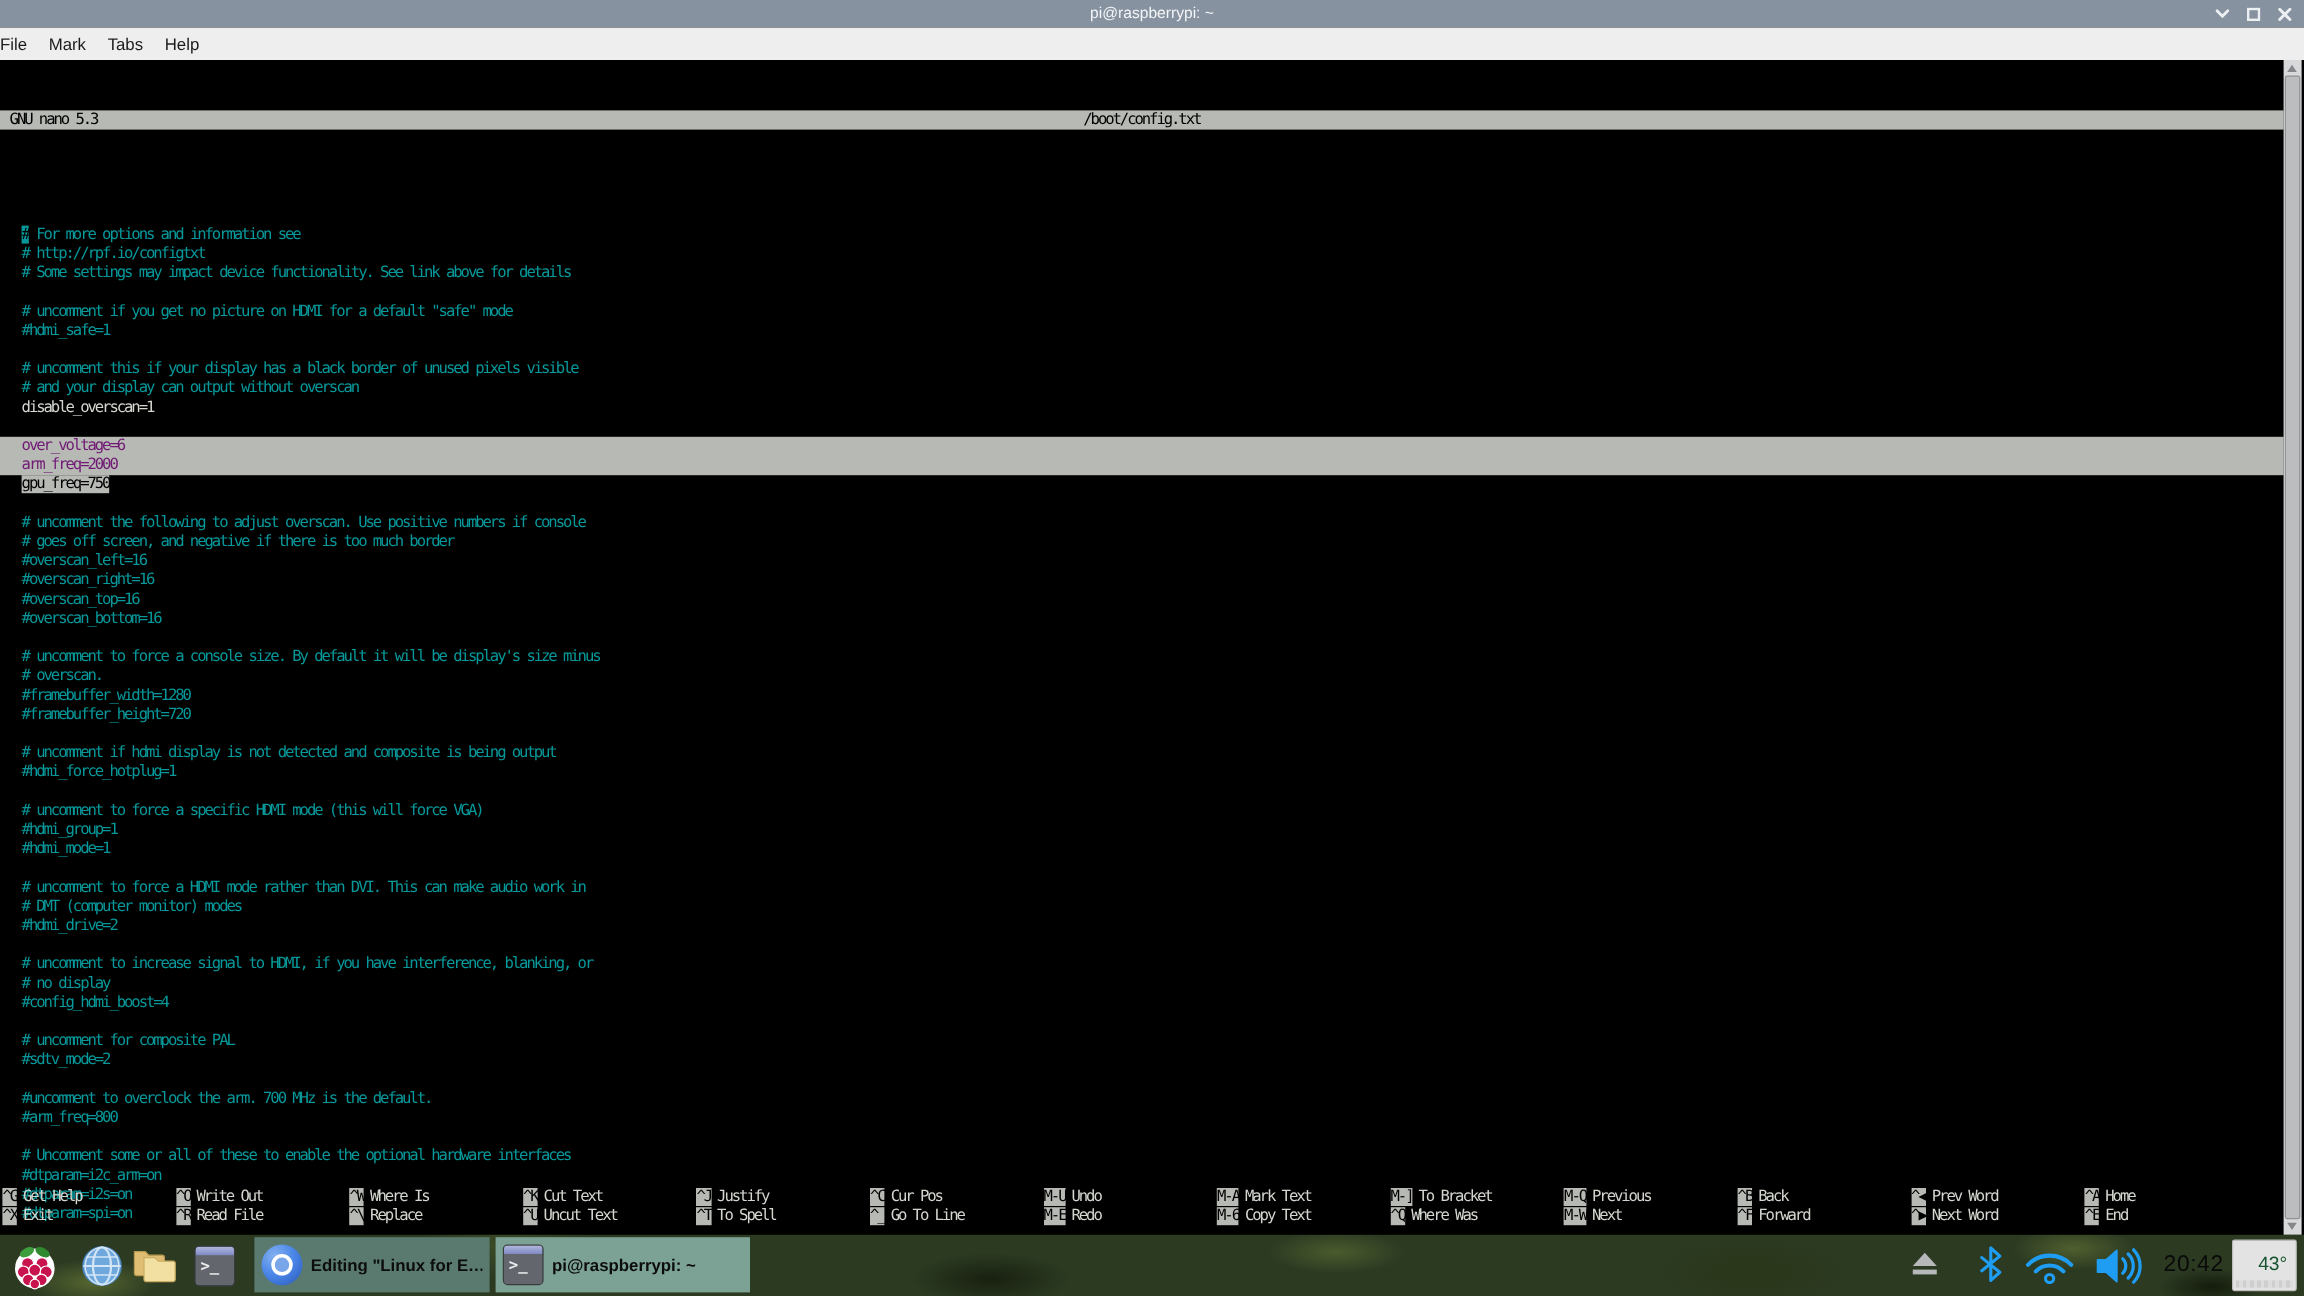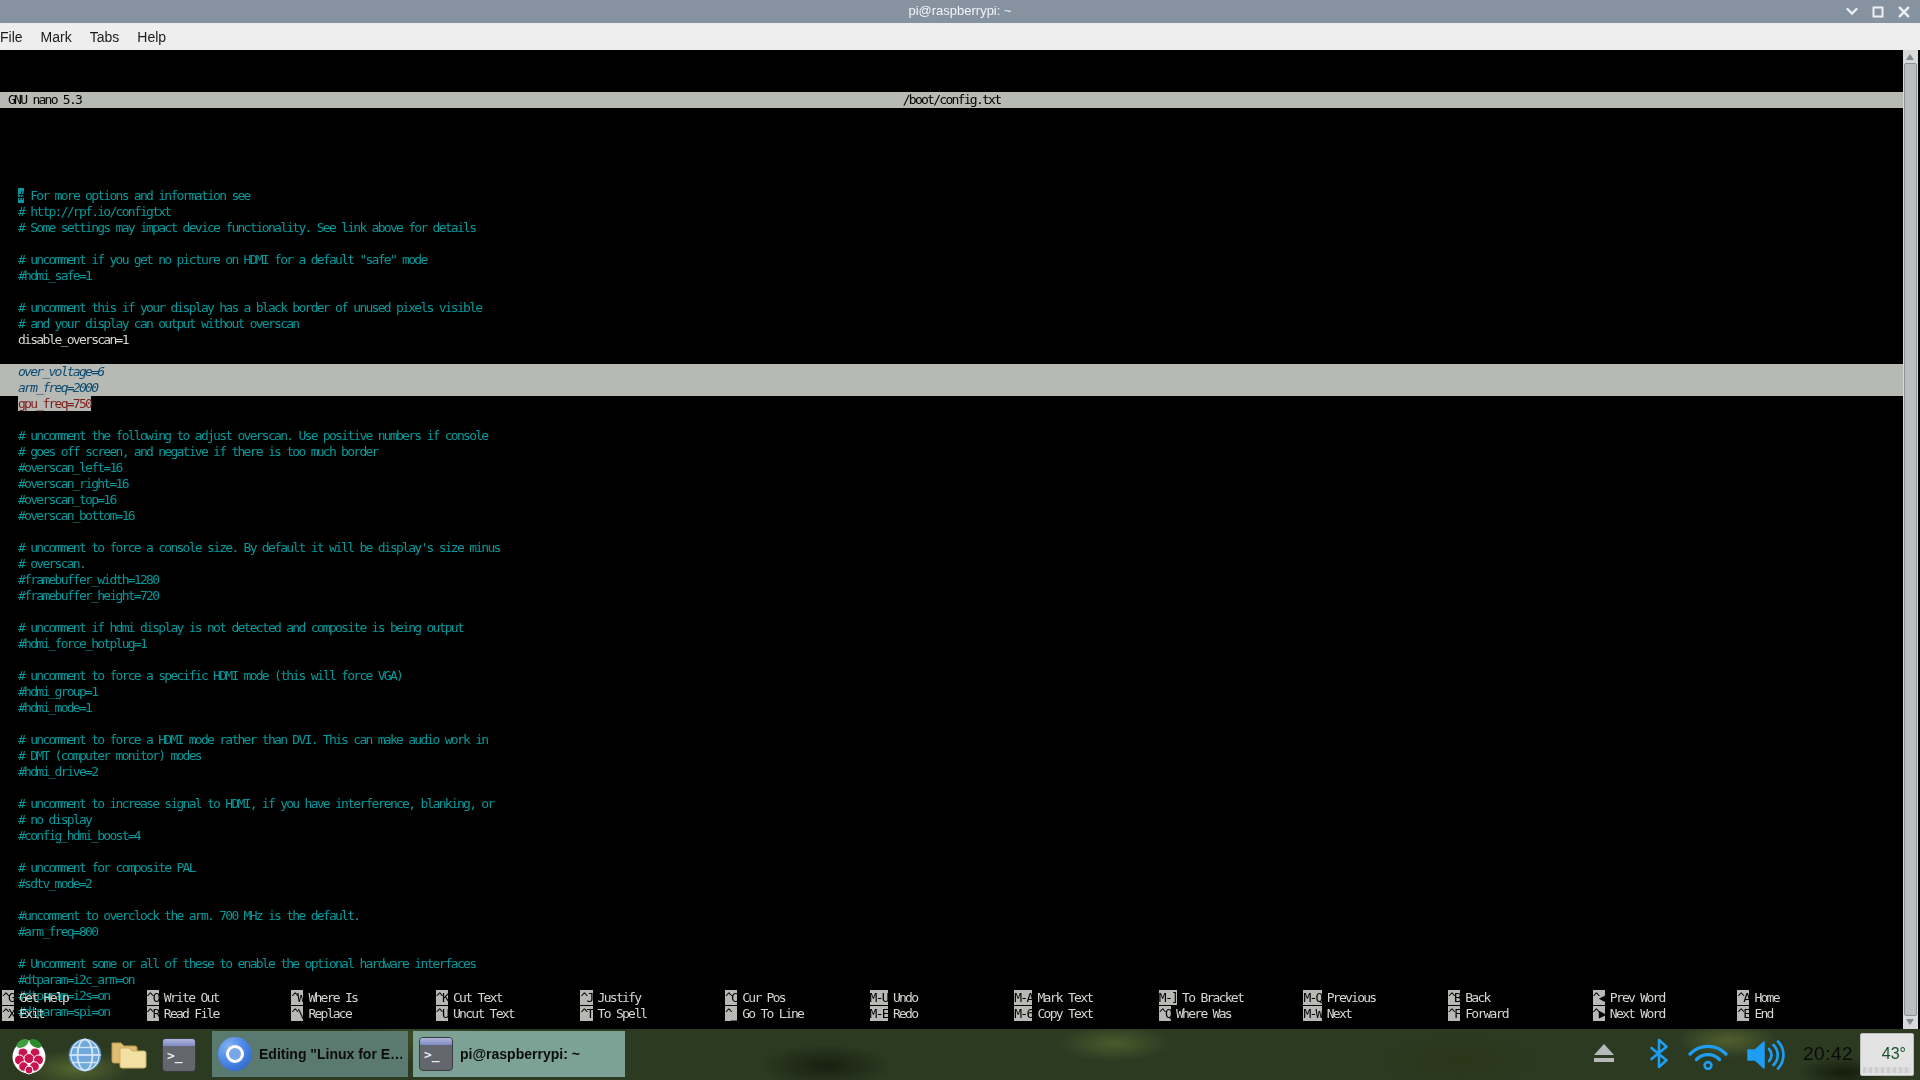--- a/index.html
+++ b/index.html
@@ -39,22 +39,22 @@
     font-family:"DejaVu Sans Mono",monospace;font-size:13px;line-height:16px;
     letter-spacing:-1.73px;color:var(--text,#d3d7cf);white-space:pre;
   }
   .nano-header{
     height:16px;background:var(--selection_bg,#b7b9b4);color:#000;position:relative;
   }
   .nano-header .app{position:absolute;left:8px;top:0;}
   .nano-header .path{position:absolute;left:0;right:0;top:0;text-align:center;}
   .line{height:16px;padding-left:18px;}
   .line.comment{color:var(--comment,#06989a);}
-  .line.full-sel{background:var(--selection_bg,#b7b9b4);color:#0c4a6e;font-style:italic;}
-  .line .sel{background:var(--selection_bg,#b7b9b4);color:#7f1d1d;}
+  .line.full-sel{background:var(--selection_bg,#b7b9b4);color:#701a75;}
+  .line .sel{background:var(--selection_bg,#b7b9b4);color:#000000;}
   .line .cursor{background:var(--comment,#06989a);color:#000;}
   
   .shortcuts{position:absolute;left:0;bottom:7px;width:1698px;
     font-family:"DejaVu Sans Mono",monospace;font-size:13px;line-height:16px;
     letter-spacing:-1.73px;white-space:pre;}
   .sc-row{position:relative;height:16px;}
   .sc-cell{position:absolute;top:0;}
   .sc-key{background:var(--selection_bg,#b7b9b4);color:#000;}
   .sc-label{color:var(--text,#d3d7cf);margin-left:5px;}
   

